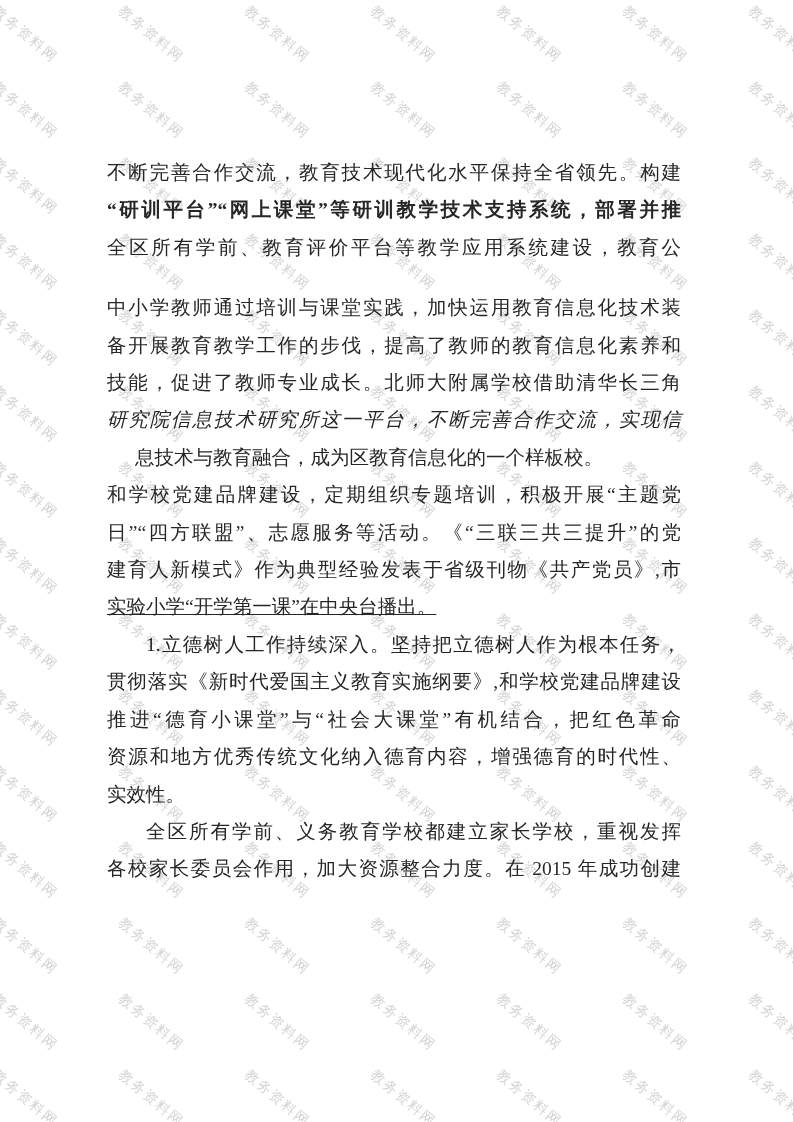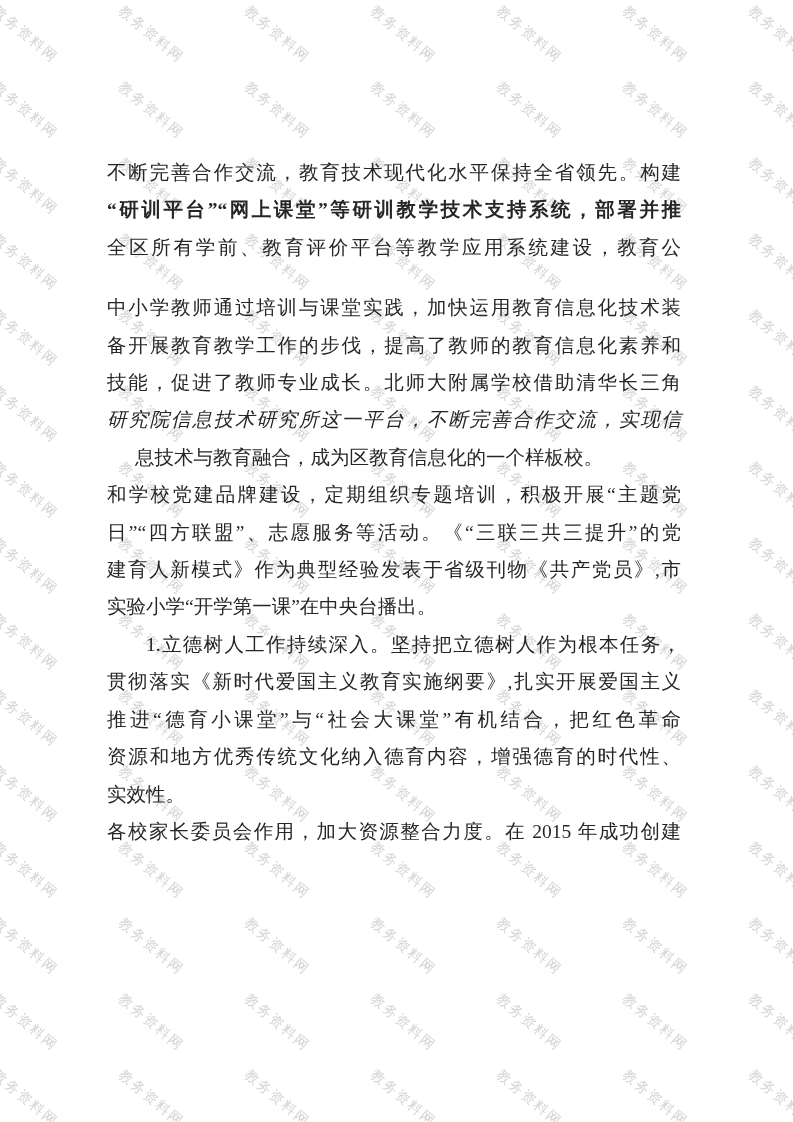--- a/index.html
+++ b/index.html
@@ -159,21 +159,22 @@
       <div class="text-line justify" style="height: 37.42px; line-height: 37.42px; font-weight: bold;">“研训平台”“网上课堂”等研训教学技术支持系统，部署并推</div>
       <div class="text-line justify" style="height: 37.42px; line-height: 37.42px;">全区所有学前、教育评价平台等教学应用系统建设，教育公</div>
       <div class="text-line justify" style="height: 37.42px; line-height: 37.42px; margin-top: 23px;">中小学教师通过培训与课堂实践，加快运用教育信息化技术装</div>
       <div class="text-line justify" style="height: 37.42px; line-height: 37.42px;">备开展教育教学工作的步伐，提高了教师的教育信息化素养和</div>
       <div class="text-line justify" style="height: 37.42px; line-height: 37.42px;">技能，促进了教师专业成长。北师大附属学校借助清华长三角</div>
       <div class="text-line justify" style="height: 37.42px; line-height: 37.42px; font-style: italic;">研究院信息技术研究所这一平台，不断完善合作交流，实现信</div>
       <div class="text-line" style="height: 37.42px; line-height: 37.42px; margin-left: 28px;">息技术与教育融合，成为区教育信息化的一个样板校。</div>
       <div class="text-line justify" style="height: 37.42px; line-height: 37.42px;">和学校党建品牌建设，定期组织专题培训，积极开展“主题党</div>
       <div class="text-line justify" style="height: 37.42px; line-height: 37.42px;">日”“四方联盟”、志愿服务等活动。《“三联三共三提升”的党</div>
       <div class="text-line justify" style="height: 37.42px; line-height: 37.42px;">建育人新模式》作为典型经验发表于省级刊物《共产党员》,市</div>
-      <div class="text-line" style="height: 37.42px; line-height: 37.42px;">实验小学“开学第一课”在中央台播出。</div>
+      <div class="text-line" style="height: 37.42px; line-height: 37.42px; text-decoration: underline;">实验小学“开学第一课”在中央台播出。</div>
       <div class="text-line justify" style="height: 37.42px; line-height: 37.42px; text-indent: 39px;">1.立德树人工作持续深入。坚持把立德树人作为根本任务，</div>
-      <div class="text-line justify" style="height: 37.42px; line-height: 37.42px;">贯彻落实《新时代爱国主义教育实施纲要》,扎实开展爱国主义</div>
+      <div class="text-line justify" style="height: 37.42px; line-height: 37.42px;">贯彻落实《新时代爱国主义教育实施纲要》,和学校党建品牌建设</div>
       <div class="text-line justify" style="height: 37.42px; line-height: 37.42px;">推进“德育小课堂”与“社会大课堂”有机结合，把红色革命</div>
       <div class="text-line justify" style="height: 37.42px; line-height: 37.42px;">资源和地方优秀传统文化纳入德育内容，增强德育的时代性、</div>
       <div class="text-line" style="height: 37.42px; line-height: 37.42px;">实效性。</div>
+      <div class="text-line justify" style="height: 37.42px; line-height: 37.42px; text-indent: 39px;">全区所有学前、义务教育学校都建立家长学校，重视发挥</div>
       <div class="text-line justify" style="height: 37.42px; line-height: 37.42px;">各校家长委员会作用，加大资源整合力度。在 2015 年成功创建</div>
     </div>
 </div>
 
 </body></html>

